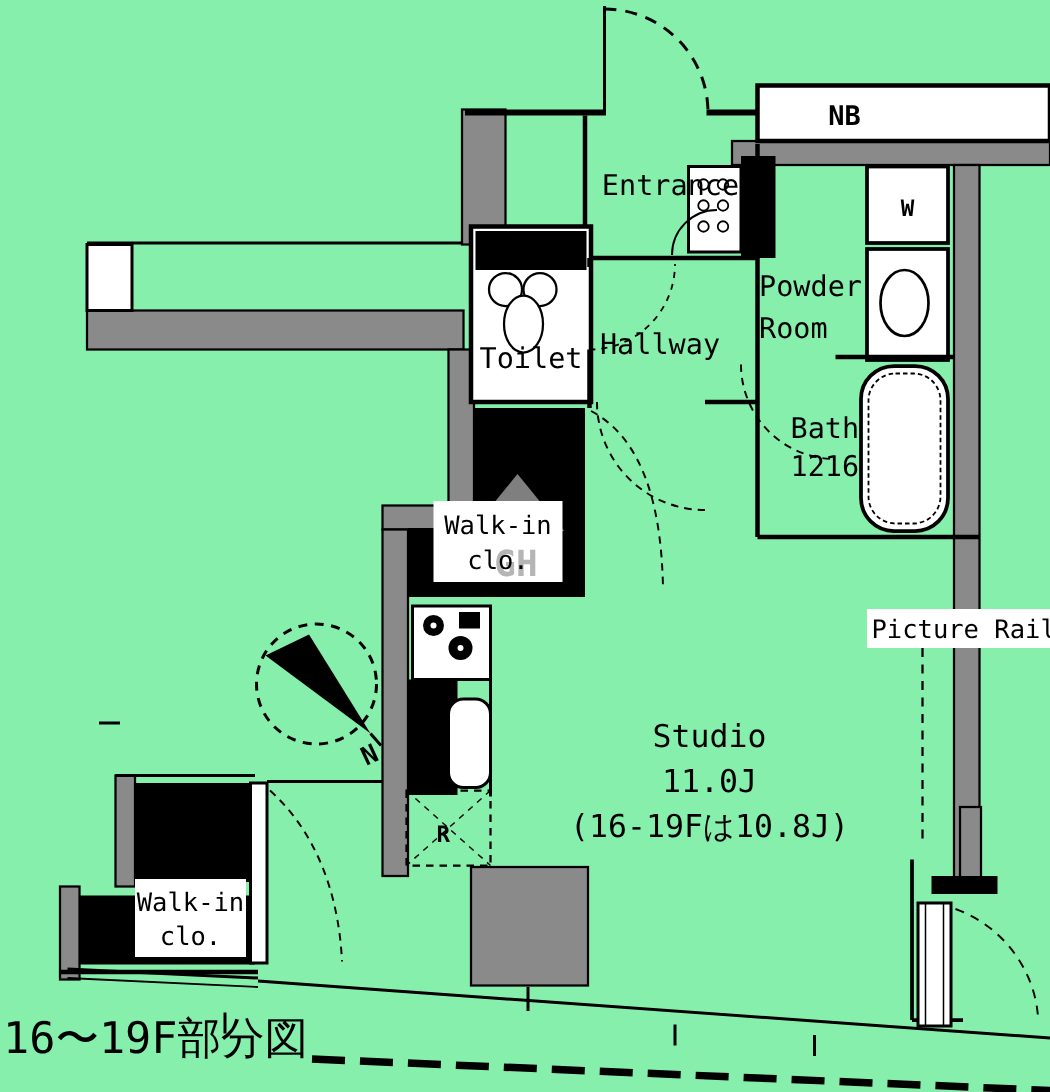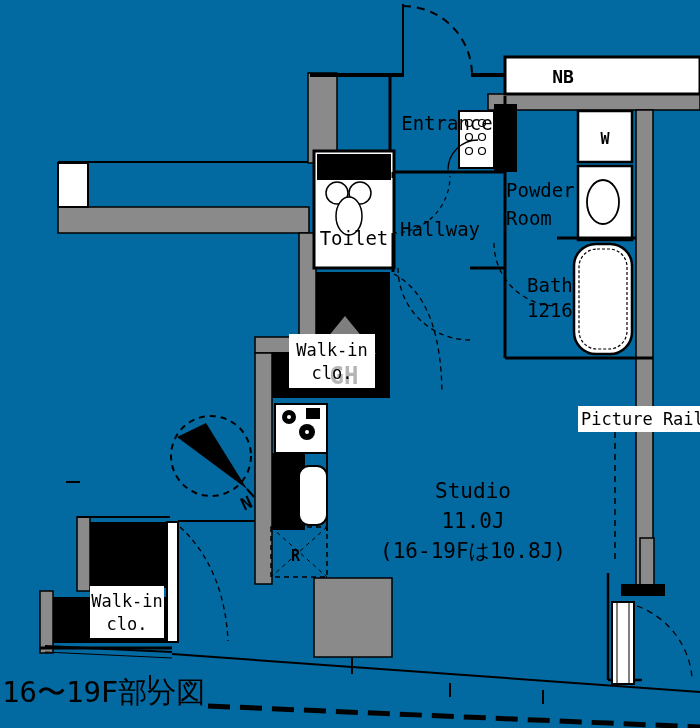--- a/index.html
+++ b/index.html
@@ -1,16 +1,16 @@
 <!DOCTYPE html>
 <html style="--wall-gray: #8a8a8a; --ink: #000000; --watermark: #a9a9a9;"><head>
 <meta charset="utf-8">
 <style>
   html,body{margin:0;padding:0;background:#fff;}
-  .plan{position:relative;width:700px;height:728px;background:#0369a1;overflow:hidden;}
+  .plan{position:relative;width:700px;height:728px;background:#86efac;overflow:hidden;}
   svg{display:block;}
   text{font-family:"DejaVu Sans Mono","Liberation Mono",monospace;fill:#000;}
   .t15{font-size:15px;font-weight:bold;}
   .t17{font-size:17px;}
   .t18{font-size:18px;font-weight:bold;}
   .t19{font-size:19px;}
   .t21{font-size:21px;}
   .t29{font-size:29px;}
   .mid{text-anchor:middle;}
   .wall{fill:var(--wall-gray);stroke:#000;stroke-width:1.5;}

